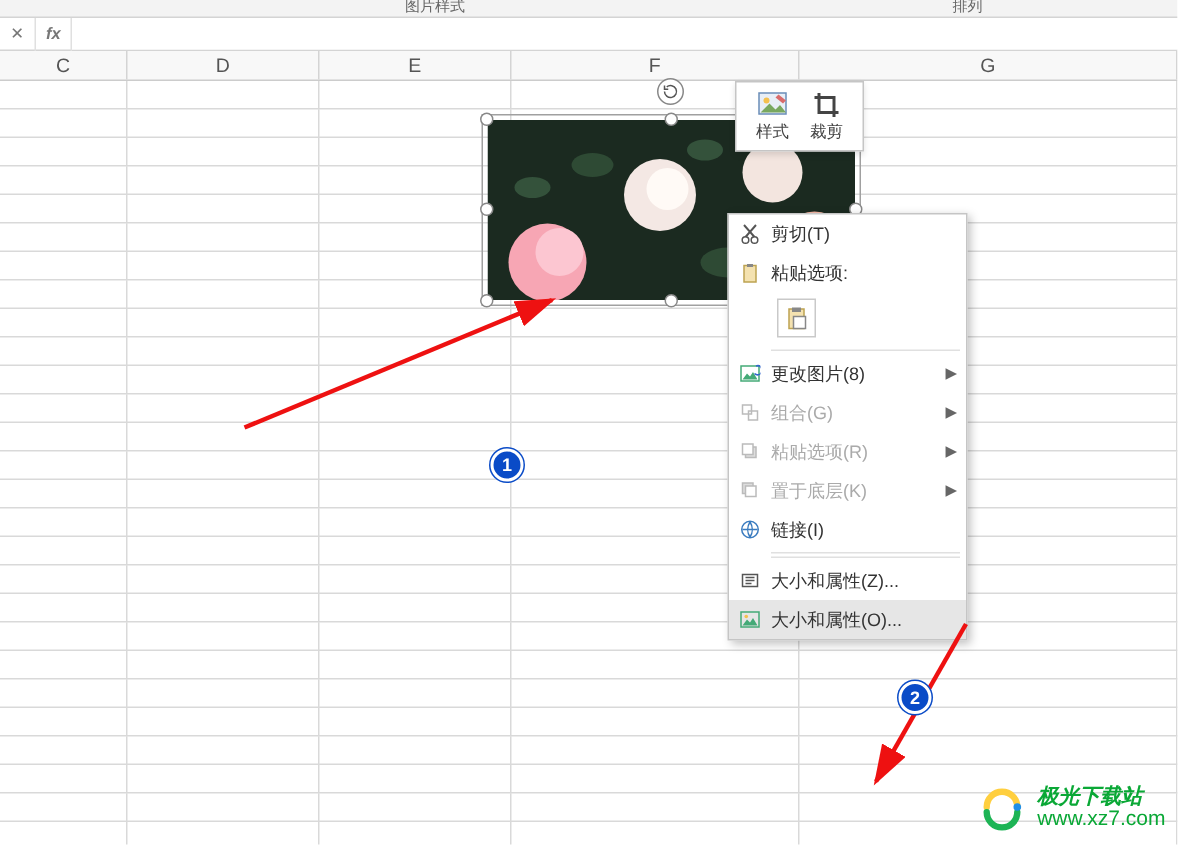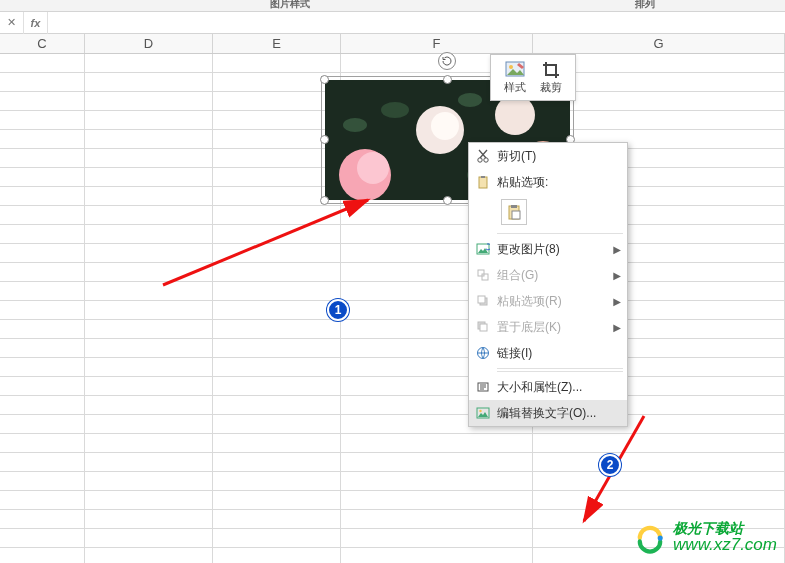--- a/index.html
+++ b/index.html
@@ -1,19 +1,19 @@
 <!DOCTYPE html>
 <html><head>
 <meta charset="utf-8">
 <style>
 * { margin: 0; padding: 0; box-sizing: border-box; font-family: "Microsoft YaHei", sans-serif; }
 body { background: #fff; width: 785px; height: 563px; overflow: hidden; position: relative; }
 
 
-.ribbon-frag { height: 12px; background: #f3f3f3; border-bottom: 1px solid #d4d4d4; position: relative; font-weight: bold; }
+.ribbon-frag { height: 12px; background: #f3f3f3; border-bottom: 1px solid #d4d4d4; position: relative; }
 .ribbon-frag .grp { position: absolute; font-size: 10px; color: #666; bottom: 0; }
 
 
 .formula-bar { height: 22px; display: flex; align-items: center; border-bottom: 1px solid #d4d4d4; }
 .fb-btn { width: 24px; height: 22px; display: flex; align-items: center; justify-content: center; color: #777; font-size: 11px; border-right: 1px solid #e0e0e0; }
 .fx { font-style: italic; font-weight: bold; }
 .fb-input { flex: 1; height: 20px; border: none; outline: none; padding-left: 6px; font-size: 12px; }
 
 
 .col-headers { height: 20px; display: flex; background: #f8f8f8; border-bottom: 1px solid #ccc; }
@@ -37,42 +37,42 @@
 .h-l { left: -5px; top: 50%; margin-top: -5px; } .h-r { right: -5px; top: 50%; margin-top: -5px; }
 .rot { position: absolute; top: -28px; left: 50%; margin-left: -10px; width: 18px; height: 18px; border: 1px solid #888; border-radius: 50%; background: #fff; display: flex; align-items: center; justify-content: center; }
 .rot svg { width: 12px; height: 12px; }
 
 
 .mini-tb { position: absolute; left: 490px; top: 54px; border: 1px solid #c5c5c5; background: #fff; display: flex; padding: 3px 6px; box-shadow: 0 2px 4px rgba(0,0,0,.12); }
 .mini-btn { width: 36px; display: flex; flex-direction: column; align-items: center; font-size: 11px; color: #444; padding: 2px; cursor: pointer; }
 .mini-btn .mi-ic { width: 22px; height: 20px; display: flex; align-items: center; justify-content: center; }
 
 
-.ctx { position: absolute; left: 468px; top: 142px; width: 160px; background: #fff; border: 1px solid #c5c5c5; box-shadow: 2px 2px 6px rgba(0,0,0,.25); }
+.ctx { position: absolute; left: 485px; top: 142px; width: 160px; background: #fff; border: 1px solid #c5c5c5; box-shadow: 2px 2px 6px rgba(0,0,0,.25); }
 .ctx-item { display: flex; align-items: center; height: 26px; font-size: 12px; color: #333; padding-right: 8px; cursor: pointer; position: relative; }
 .ctx-item.disabled { color: #aaa; cursor: default; }
 .ctx-item.header-lbl { cursor: default; }
 .ctx-item.highlight { background: #e6e6e6; }
 .ctx-ic { width: 28px; display: flex; align-items: center; justify-content: center; }
 .ctx-sep { height: 1px; background: #e0e0e0; margin: 2px 4px 2px 28px; }
 .ctx-sub { position: absolute; right: 6px; color: #666; font-size: 10px; }
 .paste-opt { padding: 4px 0 6px 32px; }
 .paste-box { width: 26px; height: 26px; border: 1px solid #c9c9c9; display: flex; align-items: center; justify-content: center; }
 
 
 .arrow1 { position: absolute; left: 153px; top: 165px; pointer-events: none; }
 .arrow2 { position: absolute; left: 549px; top: 406px; pointer-events: none; }
 .badge { position: absolute; width: 22px; height: 22px; border-radius: 50%; background: #0a4bc7; border: 2px solid #fff; box-shadow: 0 0 0 1px #0a4bc7; color: #fff; font-size: 12px; font-weight: bold; display: flex; align-items: center; justify-content: center; }
 
 
 .wm { position: absolute; right: 8px; bottom: 8px; display: flex; align-items: center; gap: 6px; }
 .wm-ic { width: 34px; height: 34px; }
 .wm-txt { display: flex; flex-direction: column; line-height: 1.1; }
 .wm-txt .t1 { color: #0aa836; font-size: 14px; font-weight: bold; font-style: italic; }
-.wm-txt .t2 { color: #0aa836; font-size: 17px; font-style: italic; }
+.wm-txt .t2 { color: #0aa836; font-size: 14px; }
 </style>
 </head>
 <body>
 
 <div class="ribbon-frag">
   <span class="grp" style="left:270px">图片样式</span>
   <span class="grp" style="left:635px">排列</span>
 </div>
 
 <div class="formula-bar">
@@ -436,21 +436,21 @@
     <span>大小和属性(Z)...</span>
   </div>
   <div class="ctx-item highlight">
     <span class="ctx-ic">
         <svg width="14" height="14" viewBox="0 0 14 14">
           <rect x="1" y="2" width="12" height="10" fill="none" stroke="#4a7"></rect>
           <circle cx="4.5" cy="5" r="1.2" fill="#f4c04e"></circle>
           <path d="M2 11 l3-4 2 2 2-3 3 5z" fill="#4a7"></path>
         </svg>
       </span>
-    <span>编辑替换文字(O)...</span>
+    <span>大小和属性(O)...</span>
   </div>
 </div>
 
 <svg class="arrow1" width="240" height="130">
   <defs>
       <marker id="ah1" markerWidth="10" markerHeight="10" refX="8" refY="3" orient="auto">
         <path d="M0 0 L9 3 L0 6 Z" fill="#e11"></path>
       </marker>
     </defs>
   <line x1="10" y1="120" x2="215" y2="35" stroke="#e11" stroke-width="3" marker-end="url(#ah1)"></line>

